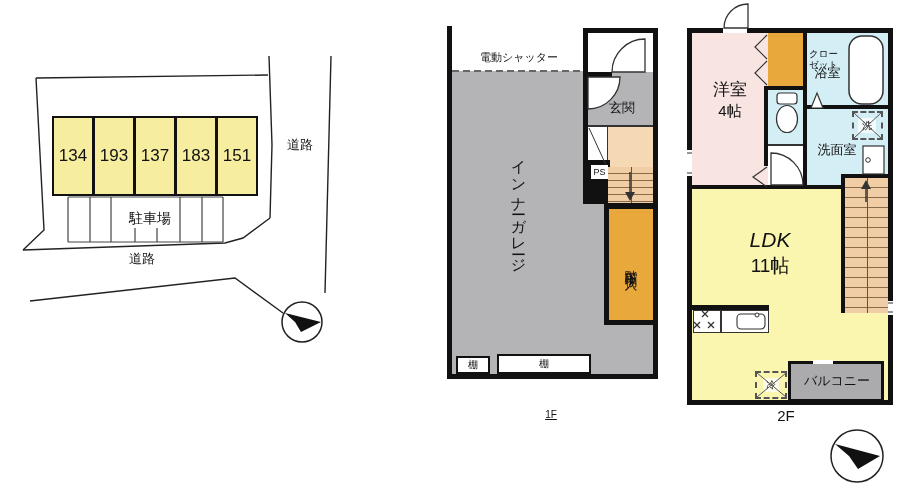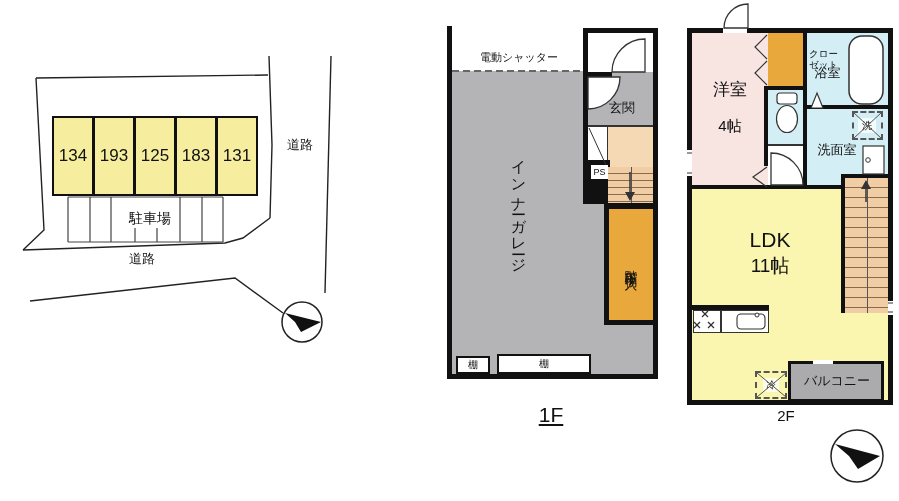--- a/index.html
+++ b/index.html
@@ -27,27 +27,27 @@
 
   <div>
 
     <div class="unit" style="left:52px;">
         <span>134</span>
       </div>
     <div class="unit" style="left:93px;">
         <span>193</span>
       </div>
     <div class="unit" style="left:134px;">
-        <span>125</span>
+        <span>137</span>
       </div>
     <div class="unit" style="left:175px;">
         <span>183</span>
       </div>
     <div class="unit" style="left:216px;">
-        <span>131</span>
+        <span>151</span>
       </div>
 
     <div class="lbl" style="left:122px;top:211px;width:56px;height:16px;font-size:14px;">駐車場</div>
     <div class="lbl" style="left:283px;top:137px;width:34px;height:16px;font-size:13px;">道路</div>
     <div class="lbl" style="left:125px;top:251px;width:34px;height:16px;font-size:13px;">道路</div>
   </div>
 
   <div>
 
     <div class="room" style="left:452px;top:71px;width:201px;height:303px;background:#B4B4B7;"></div>
@@ -85,21 +85,21 @@
     <div class="wall" style="left:583px;top:77px;width:5px;height:126px;"></div>
 
     <div class="box" style="left:456px;top:356px;width:34px;height:18px;"></div>
     <div class="lbl" style="left:456px;top:357px;width:34px;height:16px;font-size:10px;">棚</div>
     <div class="box" style="left:497px;top:354px;width:94px;height:20px;"></div>
     <div class="lbl" style="left:497px;top:355px;width:94px;height:18px;font-size:10px;">棚</div>
 
     <div class="lbl" style="left:466px;top:50px;width:106px;height:14px;font-size:11px;">電動シャッター</div>
     <div class="lbl" style="left:605px;top:100px;width:34px;height:16px;font-size:13px;">玄関</div>
     <div class="lbl vlbl" style="left:504px;top:112px;width:28px;height:192px;font-size:15px;">インナーガレージ</div>
-    <div class="lbl" style="left:536px;top:406px;width:30px;height:18px;font-size:21px;text-decoration:underline;">1F</div>
+    <div class="lbl" style="left:536px;top:406px;width:30px;height:18px;font-size:10px;text-decoration:underline;">1F</div>
   </div>
 
   <div>
 
     <div class="room" style="left:692px;top:33px;width:76px;height:152px;background:#F8E5E2;"></div>
     <div class="room" style="left:768px;top:33px;width:35px;height:53px;background:#E9A83C;"></div>
     <div class="room" style="left:768px;top:90px;width:35px;height:54px;background:#D3EEF4;"></div>
     <div class="room" style="left:768px;top:147px;width:35px;height:38px;background:#fff;"></div>
     <div class="room" style="left:807px;top:33px;width:81px;height:72px;background:#D3EEF4;"></div>
     <div class="room" style="left:807px;top:109px;width:81px;height:76px;background:#D3EEF4;"></div>
@@ -136,26 +136,26 @@
     <div class="wall" style="left:687px;top:28px;width:206px;height:5px;"></div>
     <div class="wall" style="left:687px;top:28px;width:5px;height:377px;"></div>
     <div class="wall" style="left:888px;top:28px;width:5px;height:377px;"></div>
     <div class="wall" style="left:687px;top:400px;width:206px;height:5px;"></div>
 
     <div class="abs" style="left:723px;top:28px;width:24px;height:5px;background:#fff;"></div>
     <div class="abs" style="left:687px;top:150px;width:5px;height:26px;background:#fff;"></div>
     <div class="abs" style="left:888px;top:301px;width:5px;height:14px;background:#fff;"></div>
 
     <div class="lbl" style="left:692px;top:80px;width:76px;height:20px;font-size:17px;">洋室</div>
-    <div class="lbl" style="left:692px;top:102px;width:76px;height:18px;font-size:15px;margin-top:15px;">4帖</div>
+    <div class="lbl" style="left:692px;top:102px;width:76px;height:18px;font-size:15px;">4帖</div>
     <div class="lbl" style="left:766px;top:46px;width:39px;height:28px;font-size:9.5px;margin-left:38px;">クロー
 ゼット</div>
     <div class="lbl" style="left:800px;top:65px;width:55px;height:16px;font-size:13px;">浴室</div>
     <div class="lbl" style="left:806px;top:142px;width:62px;height:16px;font-size:13px;">洗面室</div>
-    <div class="lbl" style="left:700px;top:228px;width:140px;height:24px;font-size:21px;">LDK</div>
+    <div class="lbl" style="left:700px;top:228px;width:140px;height:24px;font-size:21px;font-style:italic;">LDK</div>
     <div class="lbl" style="left:700px;top:255px;width:140px;height:22px;font-size:19px;">11帖</div>
     <div class="lbl" style="left:771px;top:407px;width:30px;height:18px;font-size:15px;">2F</div>
   </div>
 
   <svg width="899" height="501" viewBox="0 0 899 501">
 
     <g stroke="#222" stroke-width="1.4" fill="none">
       <path d="M36,78 L268,75"></path>
       <path d="M36,78 L44,230 L23,250"></path>
       <path d="M23,250 L225,243 L243,238 L270,218"></path>

